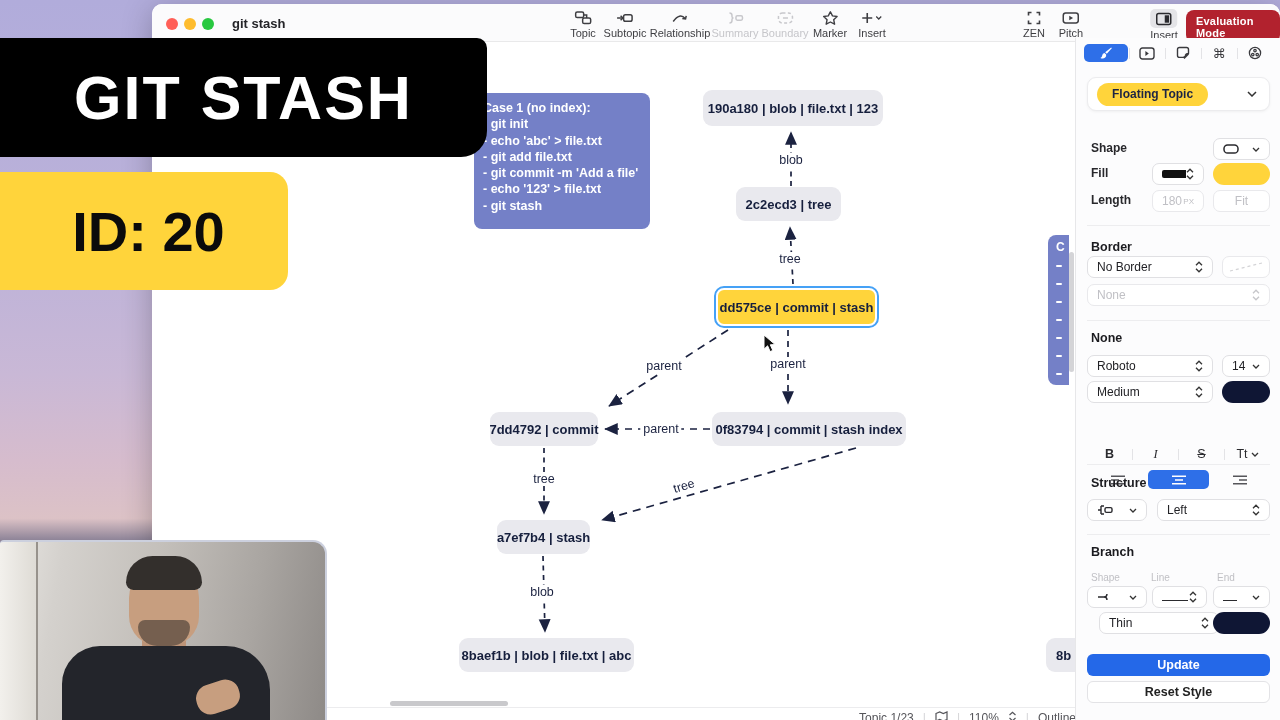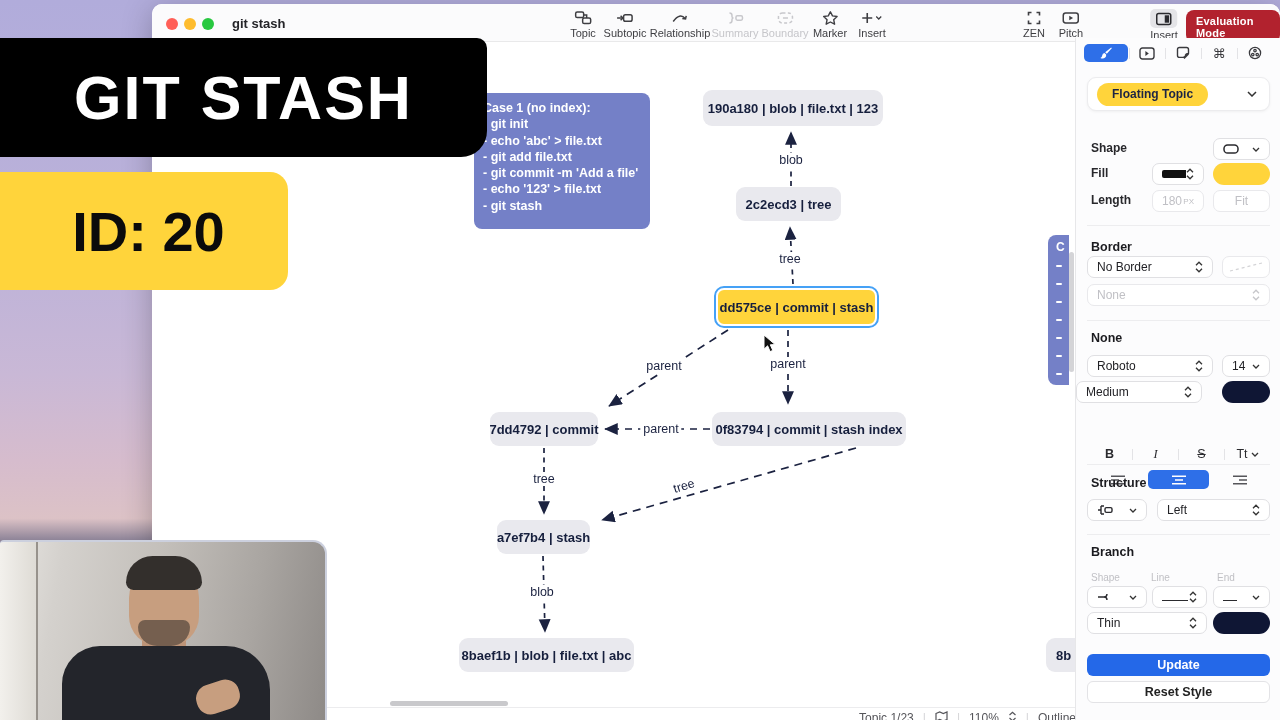--- a/index.html
+++ b/index.html
@@ -394,21 +394,21 @@
         </span>
     </div>
     <div class="ctrl" style="left:146px;top:317px;width:48px">
       <span class="txt">14</span>
       <span class="end">
           <svg class="icon" width="8" height="5" viewBox="0 0 8 5" fill="none" stroke="#333" stroke-width="1.3">
             <path d="M1 1 L4 4 L7 1"></path>
           </svg>
         </span>
     </div>
-    <div class="ctrl" style="left:0;top:343px;width:126px">
+    <div class="ctrl" style="left:11px;top:343px;width:126px">
       <span class="txt">Medium</span>
       <span class="end">
           <svg class="icon" width="8" height="12" viewBox="0 0 8 12" fill="none" stroke="#333" stroke-width="1.3">
             <path d="M1 4.2 L4 1.2 L7 4.2 M1 7.8 L4 10.8 L7 7.8"></path>
           </svg>
         </span>
     </div>
     <div class="swatch" style="left:146px;top:343px;width:48px;background:#0f1634"></div>
 
     <div class="bisrow">
@@ -498,21 +498,21 @@
     </div>
     <div class="ctrl" style="left:137px;top:548px;width:57px">
       <span class="txt"><span style="display:inline-block;width:14px;height:0;border-top:1.6px solid #2a2a2e"></span></span>
       <span class="end">
           <svg class="icon" width="8" height="5" viewBox="0 0 8 5" fill="none" stroke="#333" stroke-width="1.3">
             <path d="M1 1 L4 4 L7 1"></path>
           </svg>
         </span>
     </div>
 
-    <div class="ctrl" style="left:11px;top:574px;width:120px">
+    <div class="ctrl" style="left:23px;top:574px;width:120px">
       <span class="txt">Thin</span>
       <span class="end">
           <svg class="icon" width="8" height="12" viewBox="0 0 8 12" fill="none" stroke="#333" stroke-width="1.3">
             <path d="M1 4.2 L4 1.2 L7 4.2 M1 7.8 L4 10.8 L7 7.8"></path>
           </svg>
         </span>
     </div>
     <div class="swatch" style="left:137px;top:574px;width:57px;background:#0f1634"></div>
 
     <div class="btn primary">Update</div>

